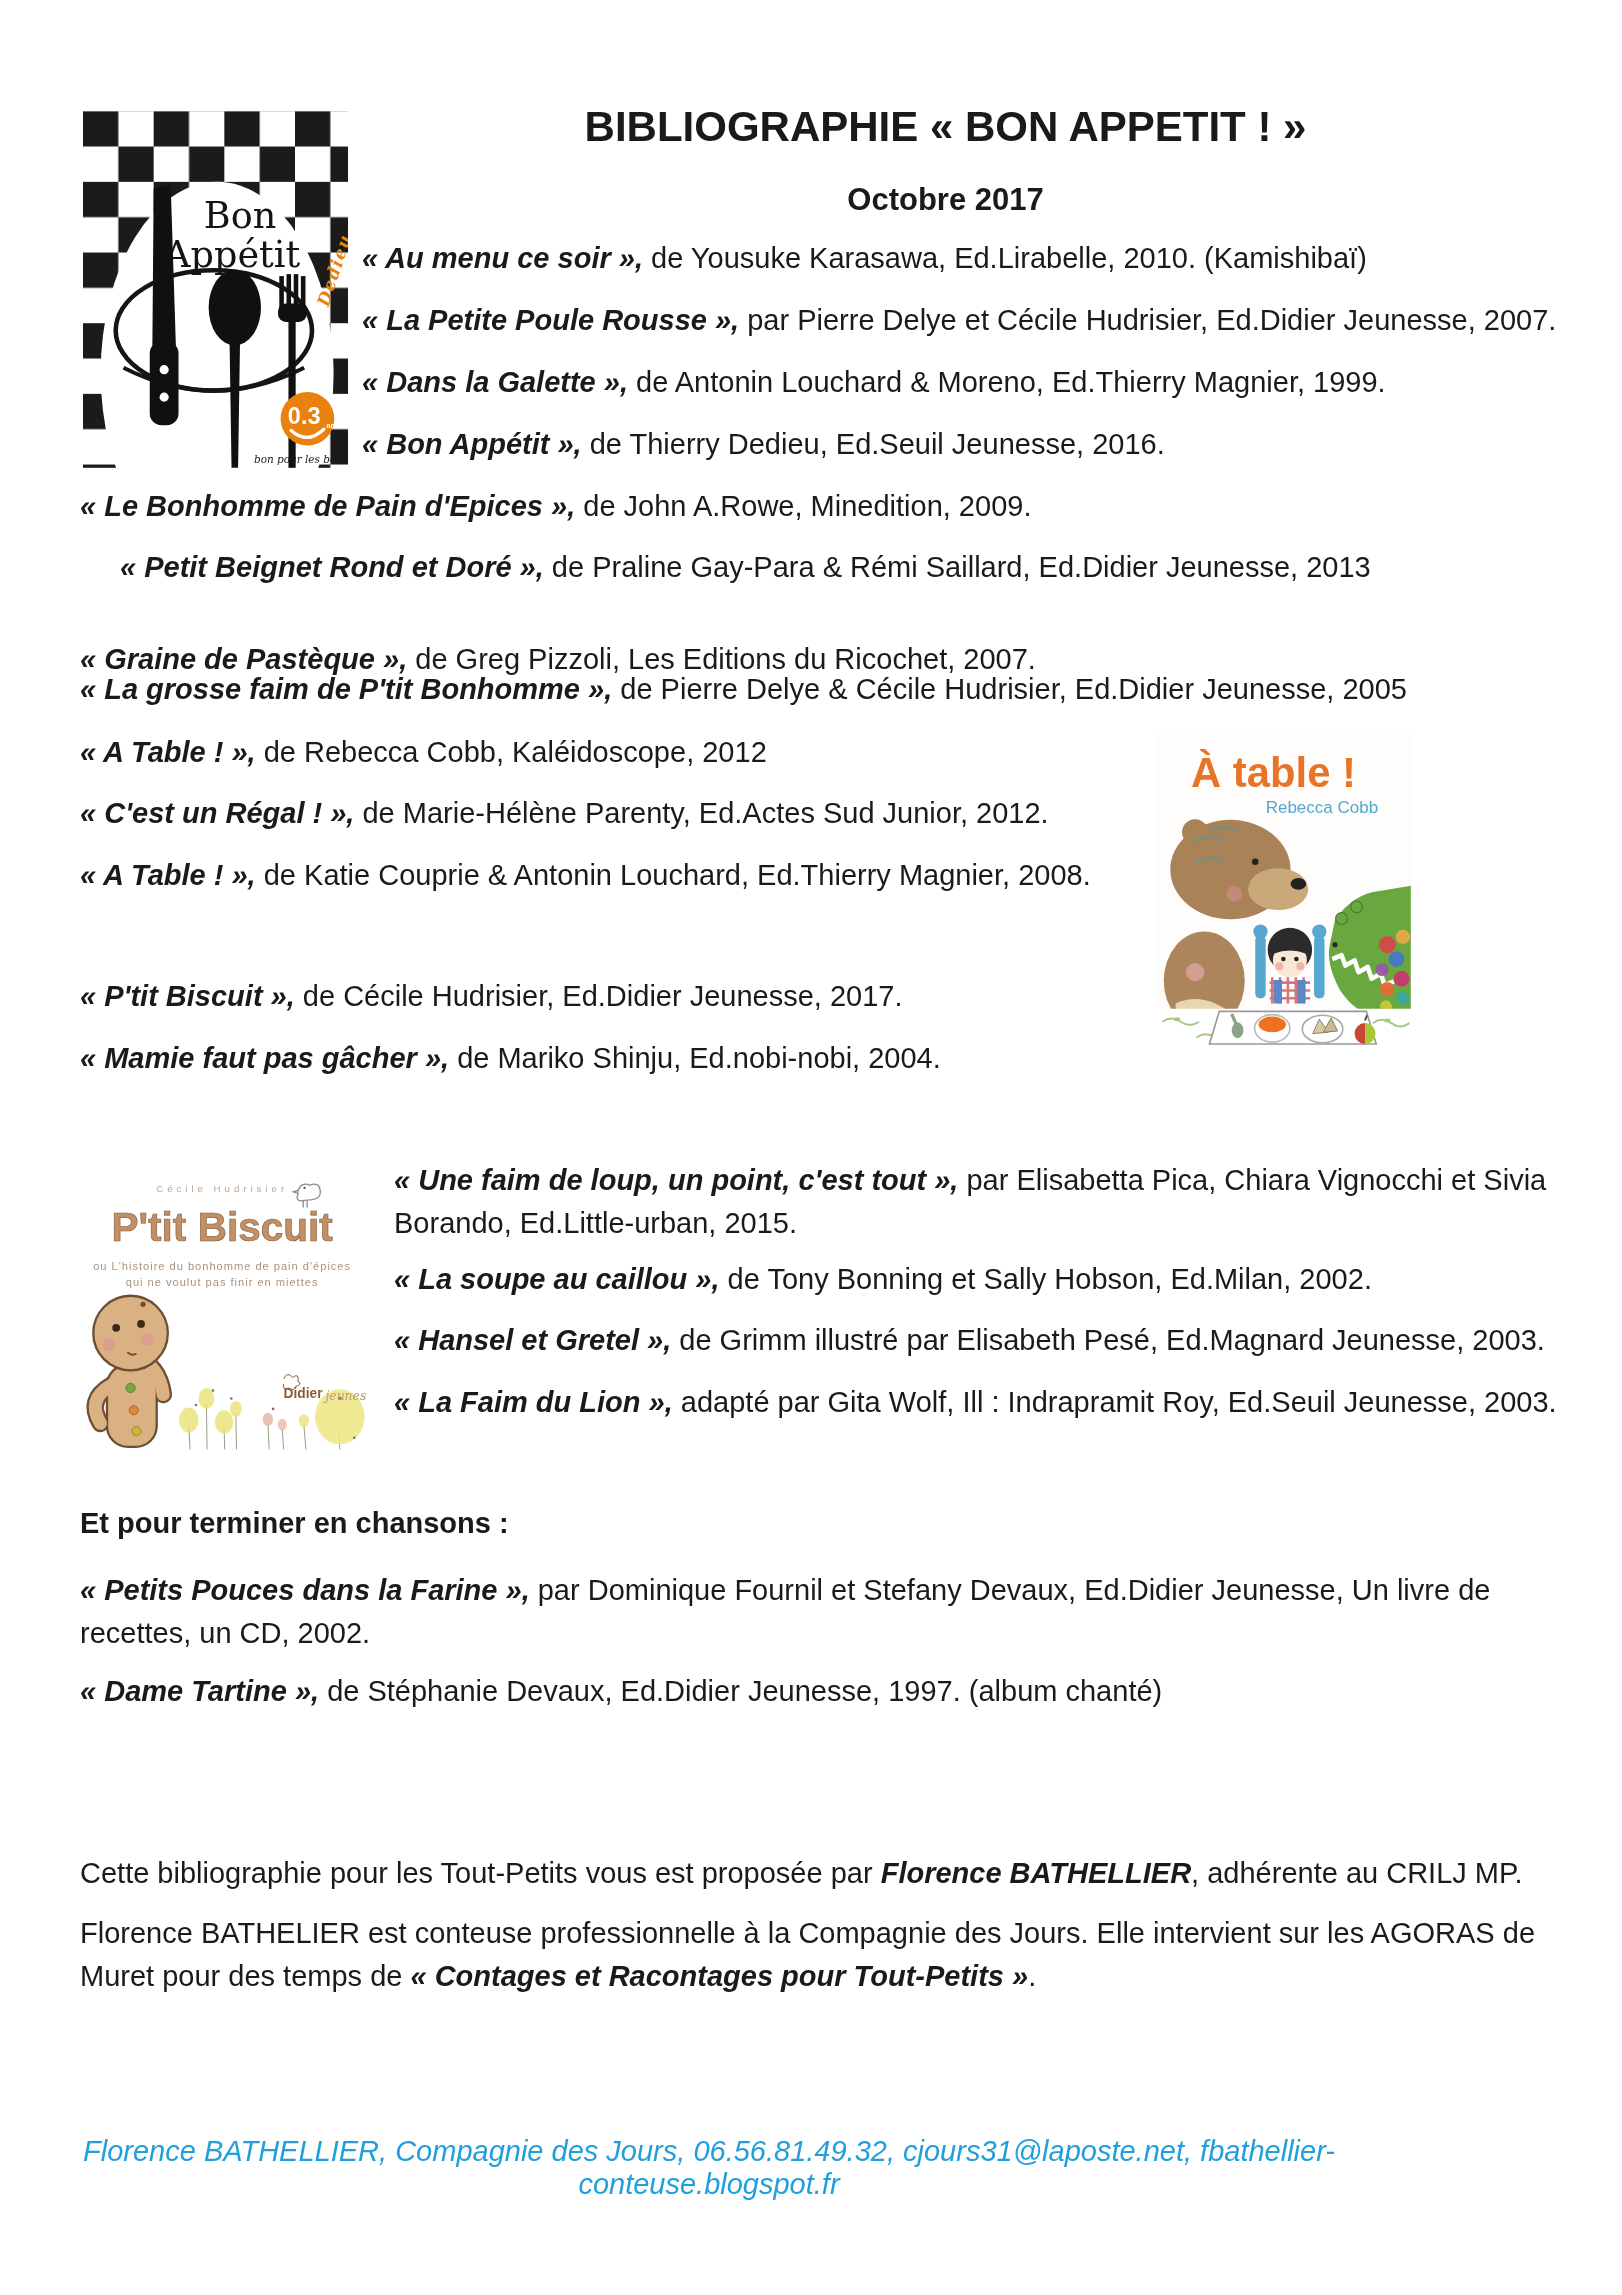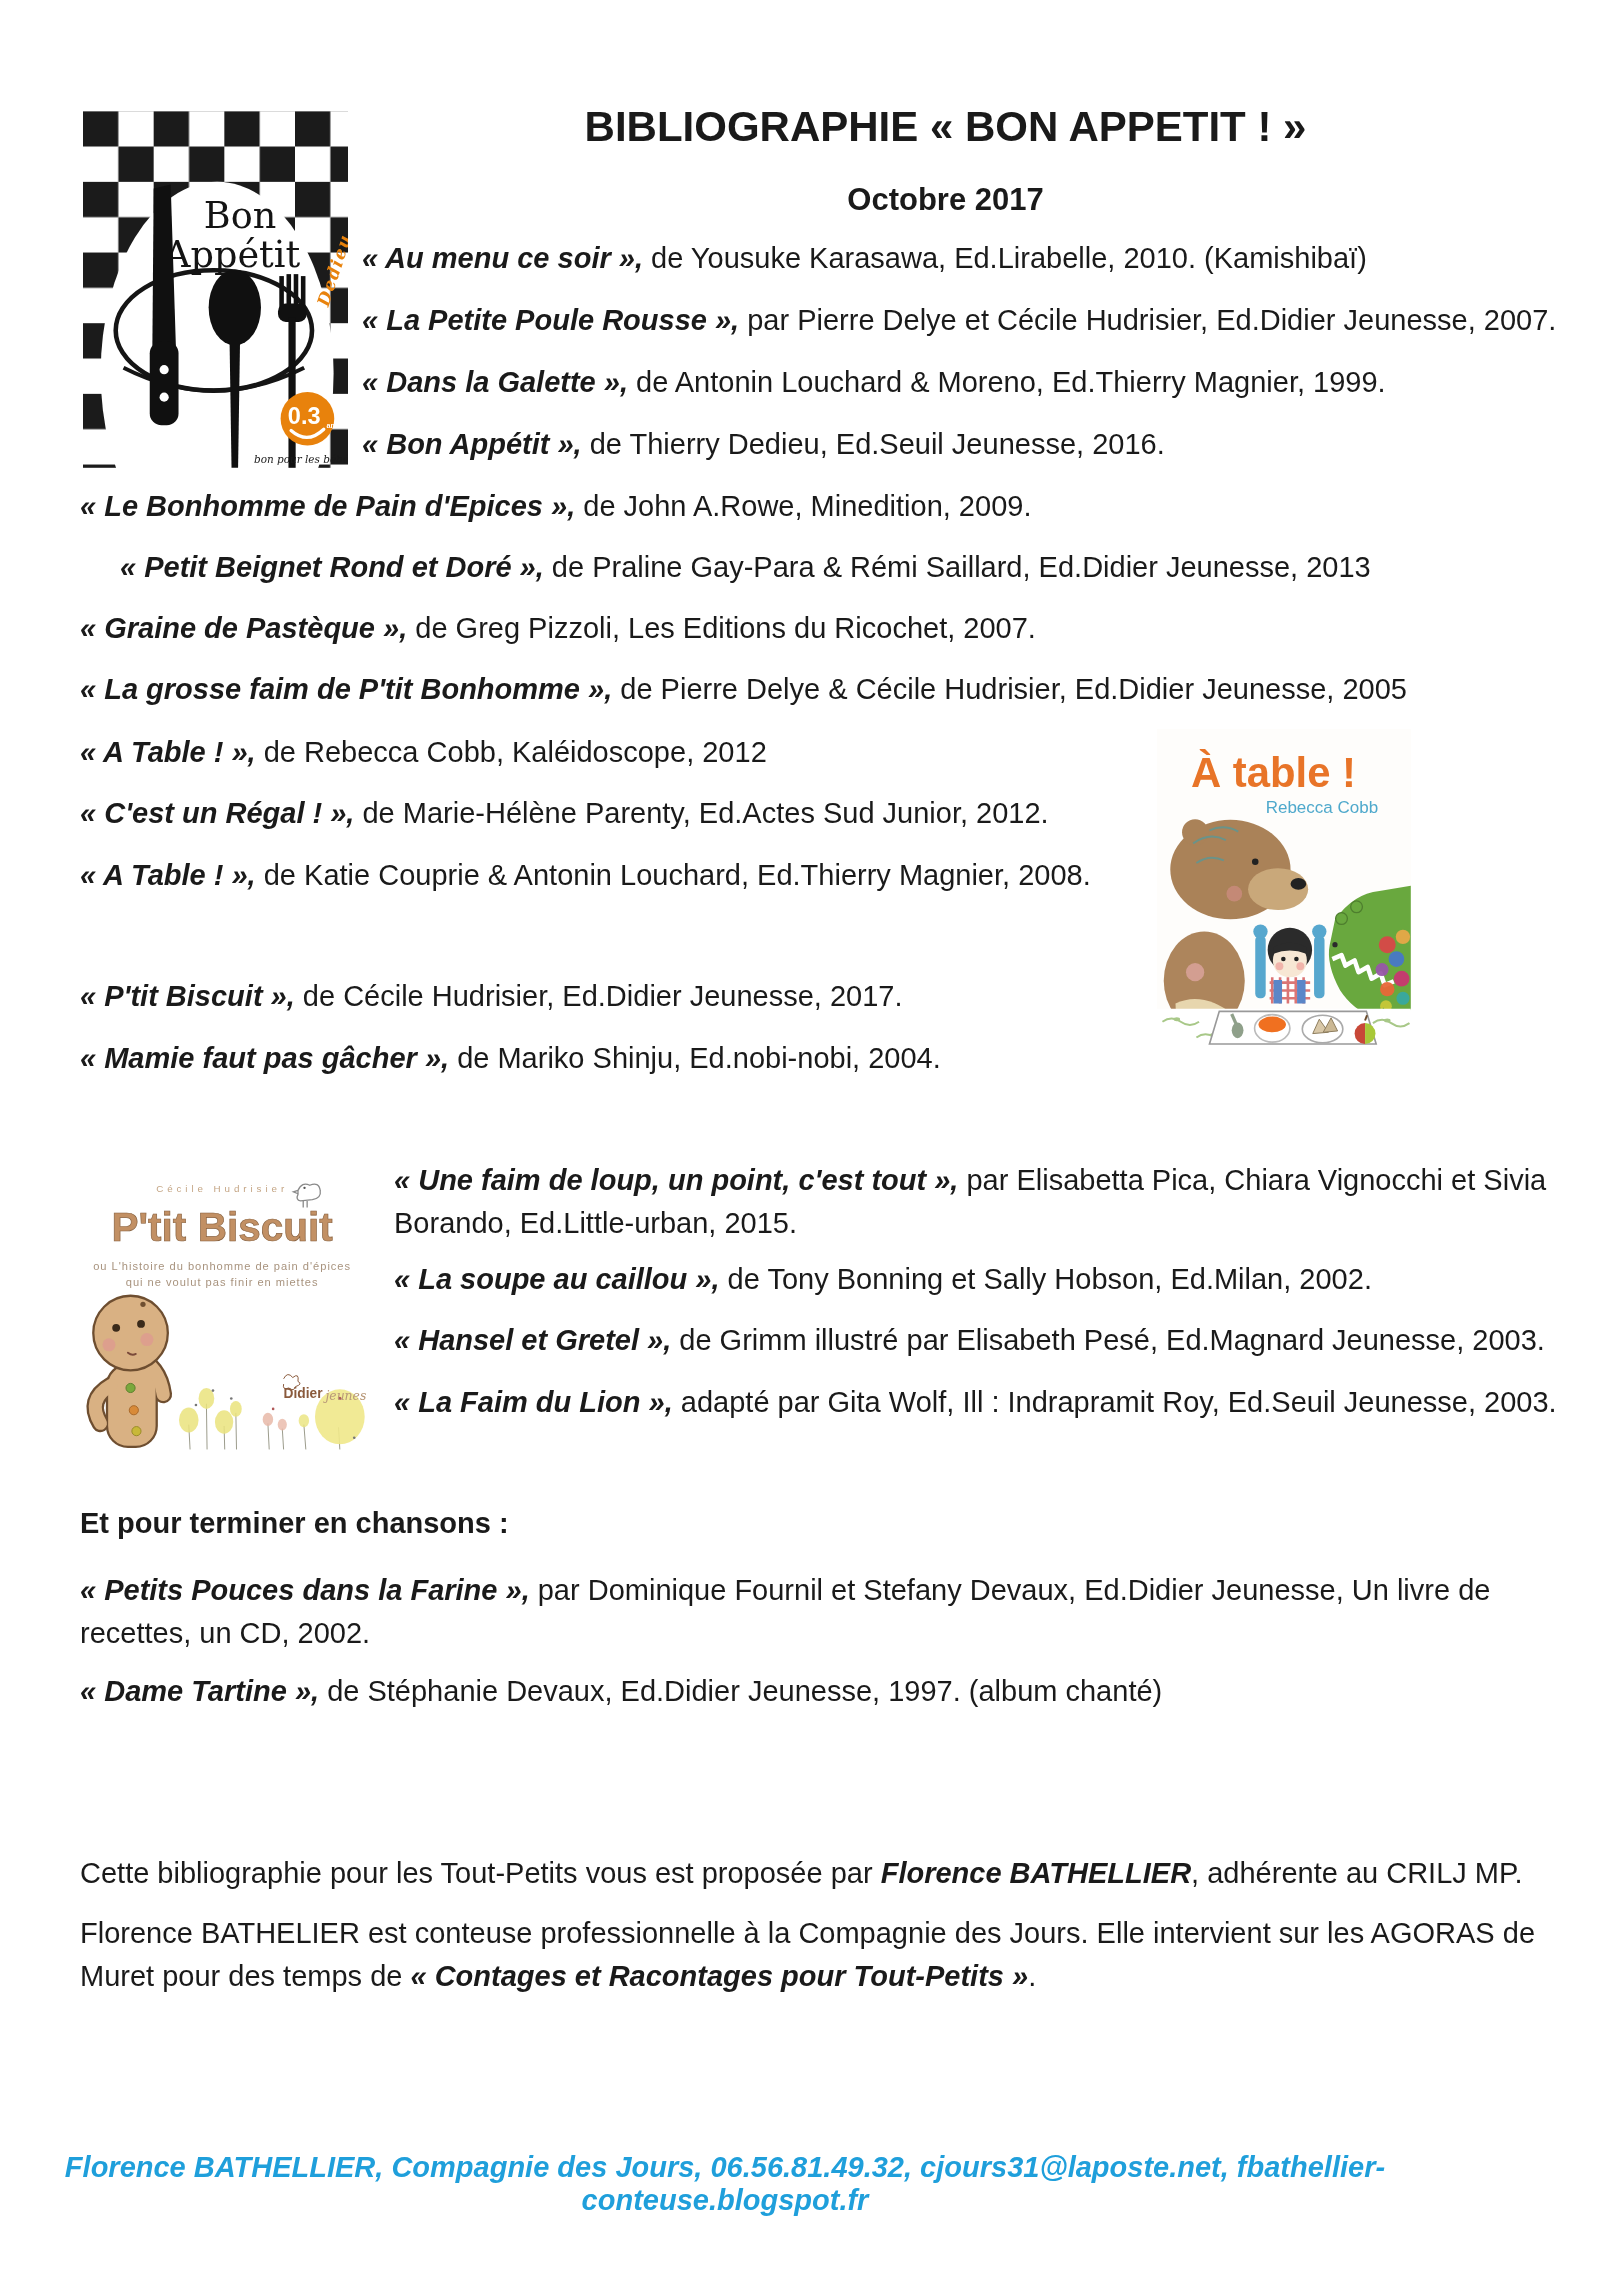--- a/index.html
+++ b/index.html
@@ -17,22 +17,22 @@
     text-align:center; font-size:31px; font-weight:bold;
   }
   .entry { position:absolute; margin:0; font-size:29px; line-height:43px; white-space:nowrap; }
   .entry .t { font-weight:bold; font-style:italic; }
   .entry .l2 { display:block; }
   .heading { position:absolute; margin:0; font-size:29px; font-weight:bold; white-space:nowrap; }
   .credit { position:absolute; margin:0; font-size:29px; line-height:43px; white-space:nowrap; }
   .credit .name { font-weight:bold; font-style:italic; }
   .credit .l2 { display:block; }
   .footer-line {
-    position:absolute; left:0; width:1418px; top:2135px; margin:16px; text-align:center;
-    font-size:29px; font-weight:bold; font-style:italic; color:#1f9fdb;
+    position:absolute; left:0; width:1418px; top:2135px; margin:0; text-align:center;
+    font-size:29px; font-weight:normal; font-style:italic; color:#1f9fdb;
   }
   figure { margin:0; position:absolute; }
   svg { display:block; }
   .hand { font-family:"DejaVu Serif",serif; font-style:italic; }
 </style>
 </head>
 <body>
 
 <div class="page">
 
@@ -83,21 +83,21 @@
   <h1 class="doc-title">BIBLIOGRAPHIE « BON APPETIT ! »</h1>
   <h2 class="doc-date">Octobre 2017</h2>
 
   <p class="entry" style="left:362px; top:237px;"><span class="t">« Au menu ce soir »,</span><span> de Yousuke Karasawa, Ed.Lirabelle, 2010. (Kamishibaï)</span></p>
   <p class="entry" style="left:362px; top:299px;"><span class="t">« La Petite Poule Rousse »,</span><span> par Pierre Delye et Cécile Hudrisier, Ed.Didier Jeunesse, 2007.</span></p>
   <p class="entry" style="left:362px; top:361px;"><span class="t">« Dans la Galette »,</span><span> de Antonin Louchard &amp; Moreno, Ed.Thierry Magnier, 1999.</span></p>
   <p class="entry" style="left:362px; top:423px;"><span class="t">« Bon Appétit »,</span><span> de Thierry Dedieu, Ed.Seuil Jeunesse, 2016.</span></p>
 
   <p class="entry" style="left:80px; top:485px;"><span class="t">« Le Bonhomme de Pain d'Epices »,</span><span> de John A.Rowe, Minedition, 2009.</span></p>
   <p class="entry" style="left:80px; top:546px;margin-left:40px;"><span class="t">« Petit Beignet Rond et Doré »,</span><span> de Praline Gay-Para &amp; Rémi Saillard, Ed.Didier Jeunesse, 2013</span></p>
-  <p class="entry" style="left:80px; top:607px;"><span class="t">« Graine de Pastèque »,</span><span> de Greg Pizzoli, Les Editions du Ricochet, 2007.</span></p>
+  <p class="entry" style="left:80px; top:638px;"><span class="t">« Graine de Pastèque »,</span><span> de Greg Pizzoli, Les Editions du Ricochet, 2007.</span></p>
   <p class="entry" style="left:80px; top:668px;"><span class="t">« La grosse faim de P'tit Bonhomme »,</span><span> de Pierre Delye &amp; Cécile Hudrisier, Ed.Didier Jeunesse, 2005</span></p>
   <p class="entry" style="left:80px; top:731px;"><span class="t">« A Table ! »,</span><span> de Rebecca Cobb, Kaléidoscope, 2012</span></p>
   <p class="entry" style="left:80px; top:792px;"><span class="t">« C'est un Régal ! »,</span><span> de Marie-Hélène Parenty, Ed.Actes Sud Junior, 2012.</span></p>
   <p class="entry" style="left:80px; top:854px;"><span class="t">« A Table ! »,</span><span> de Katie Couprie &amp; Antonin Louchard, Ed.Thierry Magnier, 2008.</span></p>
   <p class="entry" style="left:80px; top:975px;"><span class="t">« P'tit Biscuit »,</span><span> de Cécile Hudrisier, Ed.Didier Jeunesse, 2017.</span></p>
   <p class="entry" style="left:80px; top:1037px;"><span class="t">« Mamie faut pas gâcher »,</span><span> de Mariko Shinju, Ed.nobi-nobi, 2004.</span></p>
 
   <figure style="left:1157px; top:729px;">
     <svg width="254" height="317" viewBox="0 0 388 485">
       <rect width="388" height="485" fill="#fefdfb"></rect>

